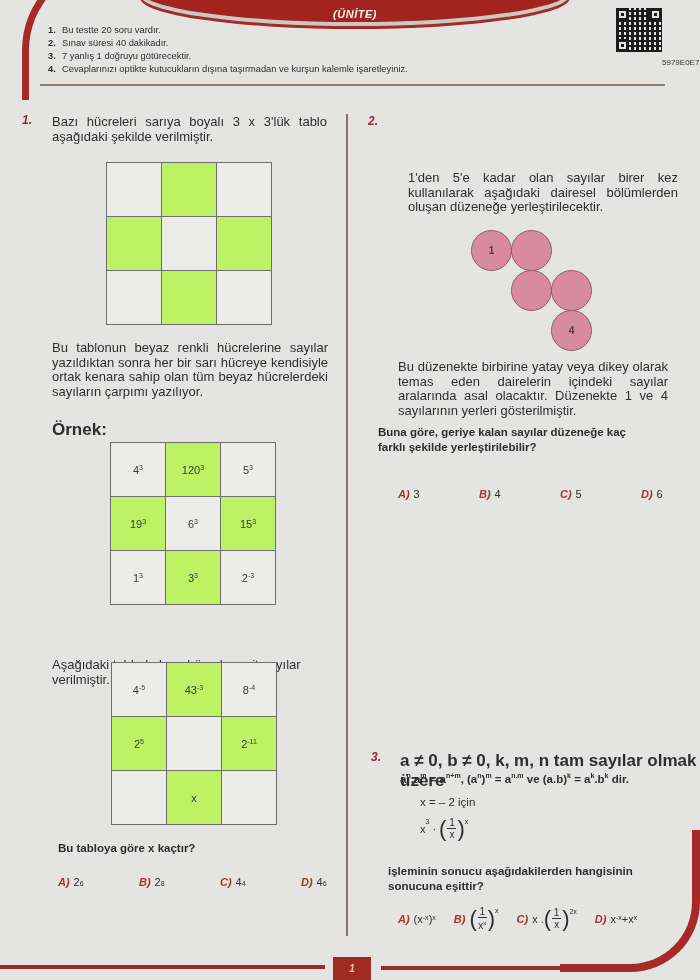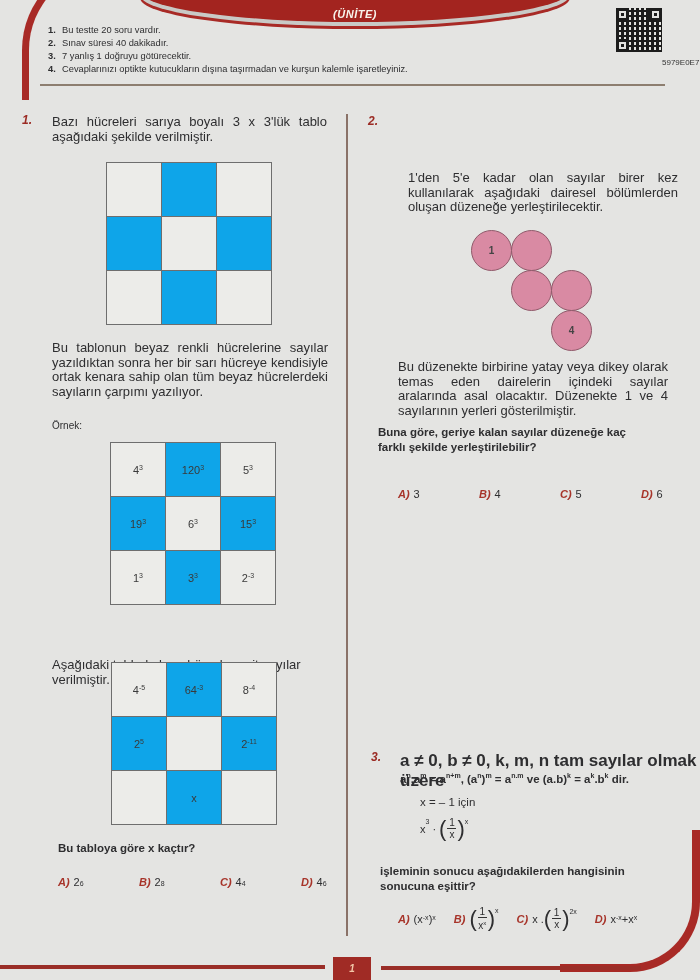--- a/index.html
+++ b/index.html
@@ -49,28 +49,28 @@
 
   .qnum { font-weight: bold; font-style: italic; color: #9b2b24; font-size: 12px; }
   .text { font-size: 13px; line-height: 14.5px; }
 
   .q1-num { position: absolute; left: 22px; top: 113px; }
   .q1-intro { position: absolute; left: 52px; top: 115px; width: 275px; text-align: justify; }
 
   .grid { position: absolute; display: grid; grid-template-columns: repeat(3, 54px); grid-template-rows: repeat(3, 53px);
     border: 1px solid #6e6e6e; background: #6e6e6e; gap: 1px; }
   .cell { background: #ecece9; display: flex; align-items: center; justify-content: center; font-size: 11px; color: #3a3a3a; }
-  .cell.y { background: #0ea5e9; }
+  .cell.y { background: #bef264; }
   .cell sup { font-size: 7px; position: relative; top: -2px; }
   .grid1 { left: 106px; top: 162px; }
   .grid2 { left: 110px; top: 442px; }
   .grid3 { left: 111px; top: 662px; }
 
   .q1-desc { position: absolute; left: 52px; top: 341px; width: 276px; text-align: justify; }
-  .ornek { position: absolute; left: 52px; top: 420px; font-weight: normal; font-size: 10px; }
+  .ornek { position: absolute; left: 52px; top: 420px; font-weight: bold; font-size: 17px; }
   .q1-desc2 { position: absolute; left: 52px; top: 614px; width: 276px; margin-top: 44px; }
   .q1-question { position: absolute; left: 58px; top: 842px; font-weight: bold; font-size: 11.5px; }
 
   .choices { position: absolute; display: flex; font-size: 11px; }
   .choice { display: flex; align-items: baseline; }
   .choice .lbl { font-weight: bold; font-style: italic; color: #a7342a; margin-right: 4px; font-size: 11px; }
   .choice sup { font-size: 7px; }
   .q1-choices { left: 58px; top: 876px; }
   .q1-choices .choice { width: 81px; }
 
@@ -89,21 +89,21 @@
   .q3-num { position: absolute; left: 371px; top: 750px; }
   .q3-line1 { position: absolute; left: 400px; top: 751px; font-weight: bold; font-size: 17px; }
   .q3-line2 { position: absolute; left: 400px; top: 772px; font-weight: bold; font-size: 11.5px; }
   .q3-line2 sup { font-size: 7px; }
   .q3-given { position: absolute; left: 420px; top: 796px; font-size: 11.5px; }
   .q3-expr { position: absolute; left: 420px; top: 817px; font-size: 11px; display: flex; align-items: center; }
   .frac { display: inline-flex; flex-direction: column; align-items: center; font-size: 10px; line-height: 11px; margin: 0 1px; }
   .frac .bar { width: 9px; height: 1px; background: #333; }
   .paren { font-size: 22px; line-height: 22px; font-weight: normal; }
   .exp { font-size: 7px; align-self: flex-start; margin-top: 1px; }
-  .q3-question { position: absolute; left: 380px; top: 864px; width: 275px; font-weight: bold; font-size: 11.5px; line-height: 15px; }
+  .q3-question { position: absolute; left: 388px; top: 864px; width: 275px; font-weight: bold; font-size: 11.5px; line-height: 15px; }
   .q3-choices { left: 398px; top: 906px; align-items: center; }
   .q3-choices .choice { align-items: center; margin-right: 18px; }
 
   
   .footer-line-left { position: absolute; left: 0; top: 965px; width: 325px; height: 4px; background: #9a2e28; }
   .footer-page { position: absolute; left: 333px; top: 957px; width: 38px; height: 23px; background: #a02b25; color: #f2c7a8; font-size: 10px; font-style: italic; font-weight: bold; display: flex; align-items: center; justify-content: center; }
   .footer-line-right { position: absolute; left: 381px; top: 966px; width: 260px; height: 4px; background: #9a2e28; }
   .swoosh-right {
     position: absolute; left: 560px; top: 830px; width: 140px; height: 142px;
     border-right: 8px solid #a82a26; border-bottom: 8px solid #a82a26;
@@ -206,21 +206,21 @@
   </div>
 
   <div class="text q1-desc2">Aşağıdaki tabloda bazı hücrelere ait sayılar verilmiştir.</div>
 
   <div class="grid grid3">
     <div class="cell">
         <span>4</span>
         <sup>-5</sup>
       </div>
     <div class="cell y">
-        <span>64</span>
+        <span>43</span>
         <sup>-3</sup>
       </div>
     <div class="cell">
         <span>8</span>
         <sup>-4</sup>
       </div>
     <div class="cell y">
         <span>2</span>
         <sup>5</sup>
       </div>
@@ -302,21 +302,21 @@
         <span class="lbl">D)</span>
         <span>6</span>
       </div>
   </div>
 
   <div class="qnum q3-num">3.</div>
   <div class="q3-line1">a ≠ 0, b ≠ 0, k, m, n tam sayılar olmak üzere</div>
   <div class="q3-line2">
     <span>a</span><sup>n</sup><span>.a</span><sup>m</sup><span> = a</span><sup>n+m</sup><span>, (a</span><sup>n</sup><span>)</span><sup>m</sup><span> = a</span><sup>n.m</sup><span> ve (a.b)</span><sup>k</sup><span> = a</span><sup>k</sup><span>.b</span><sup>k</sup><span> dir.</span>
   </div>
-  <div class="q3-given">x = – 1 için</div>
+  <div class="q3-given">x = – 2 için</div>
 
   <div class="q3-expr">
     <span>x</span>
       <span class="exp">3</span>
     <span style="margin:0 3px;">·</span>
     <span class="paren">(</span>
     <span class="frac">
         <span>1</span>
         <span class="bar"></span>
         <span>x</span>

